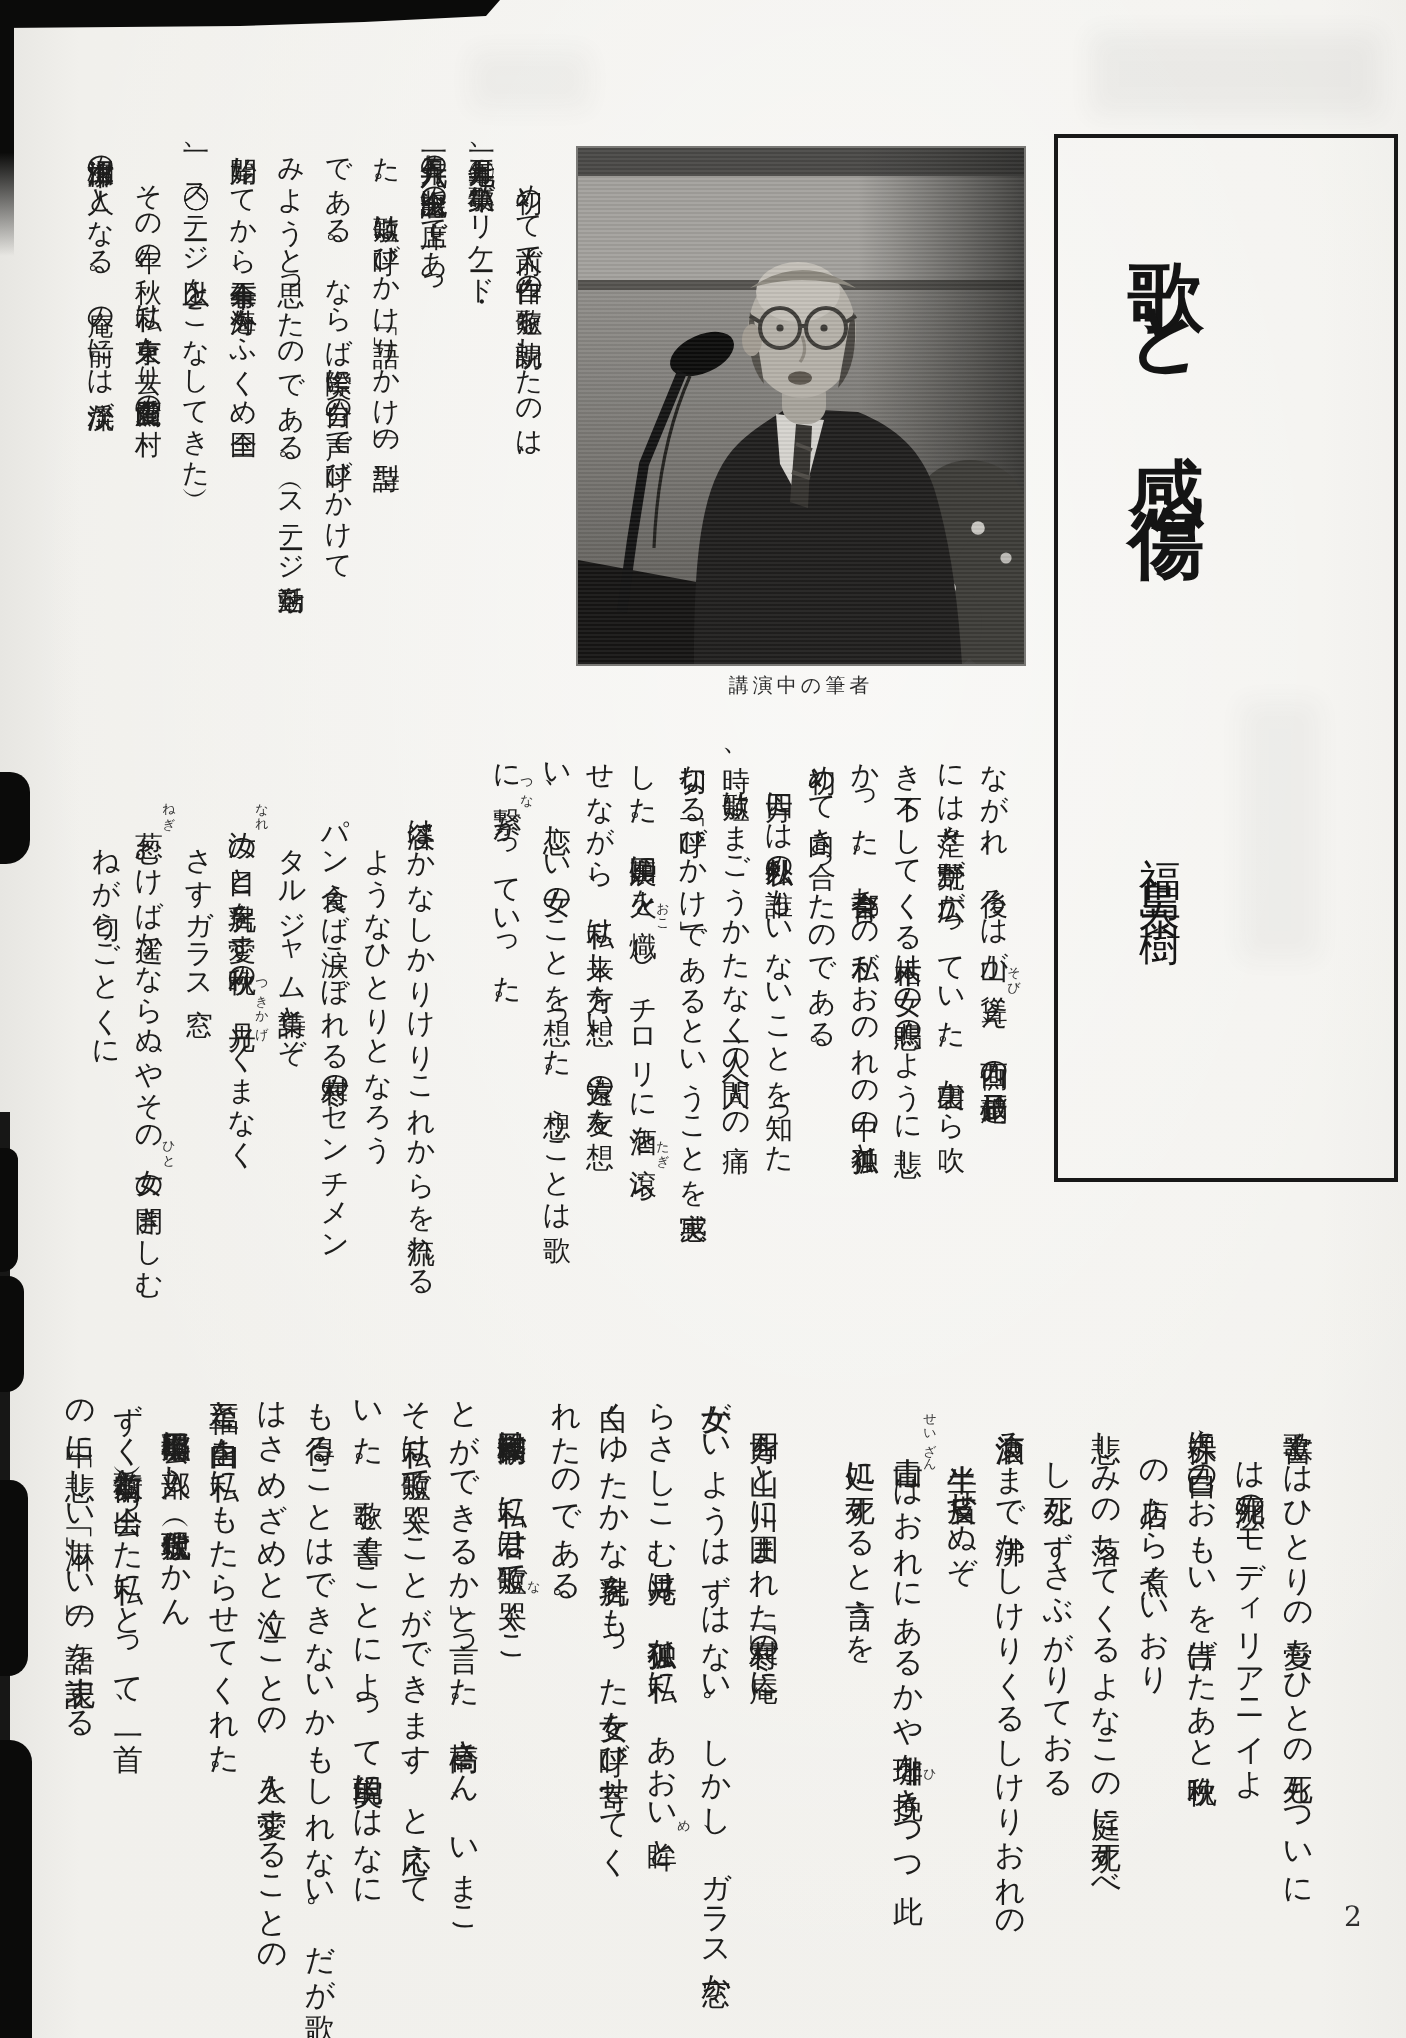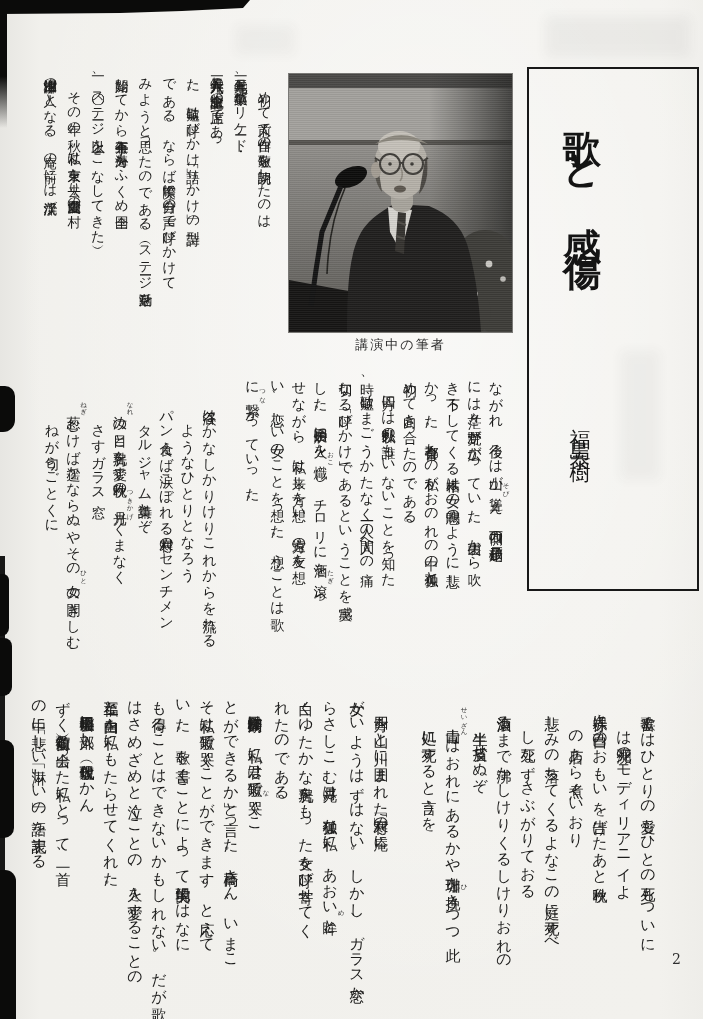--- a/index.html
+++ b/index.html
@@ -43,21 +43,21 @@
     font-size:21px;letter-spacing:11px;color:#161616;}
 
   
   .photo{position:absolute;left:289px;top:74px;width:223px;height:258px;
     margin:0;padding:0;box-shadow:0 0 0 1px #7a7976;}
   .photo svg{display:block;width:100%;height:100%;}
   .photo .grain{position:absolute;inset:0;
     background:repeating-linear-gradient(0deg,rgba(255,255,255,.05) 0 1px,rgba(0,0,0,.05) 1px 2px);
     pointer-events:none;}
   .caption{position:absolute;left:289px;top:336px;width:223px;
-    text-align:center;font-size:13px;letter-spacing:2px;color:#2b2b2b;}
+    text-align:center;font-size:10px;letter-spacing:2px;color:#2b2b2b;}
 
   
   .vblock{position:absolute;writing-mode:vertical-rl;text-orientation:mixed;
     color:#1d1d1c;overflow:visible;}
   .vblock .vline{margin:0;white-space:nowrap;}
   .block-intro{left:36px;top:69px;width:240px;height:274px;
     font-size:13.5px;line-height:23.8px;}
   .block-middle{left:58px;top:372px;width:452px;height:290px;
     font-size:14px;line-height:21.5px;}
   .block-bottom{left:32px;top:690px;width:628px;height:314px;

